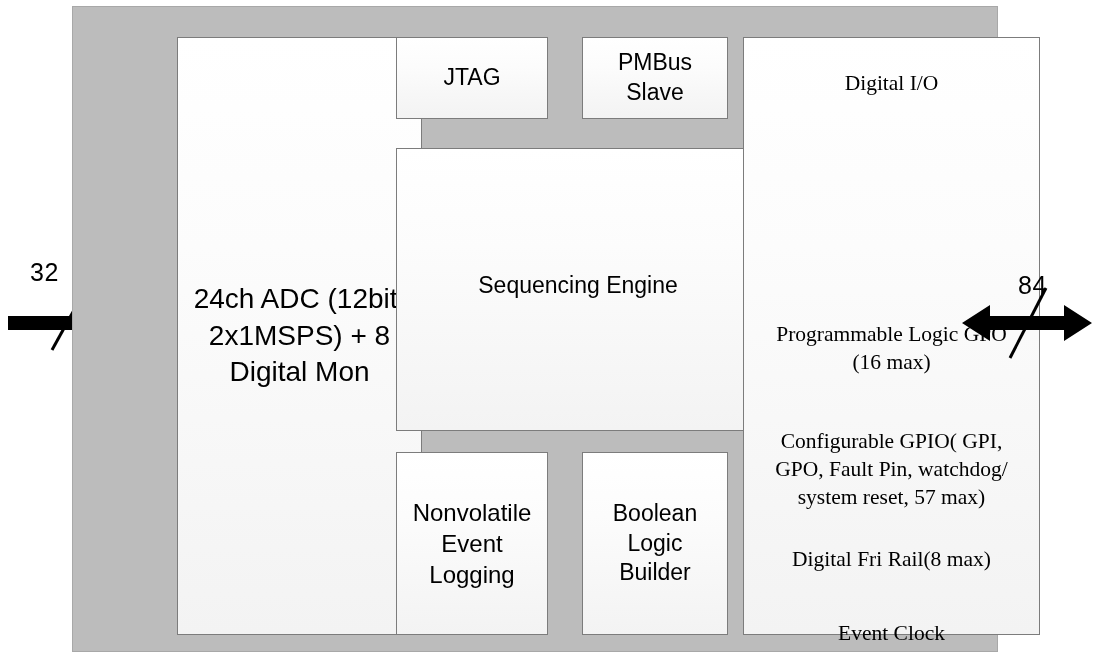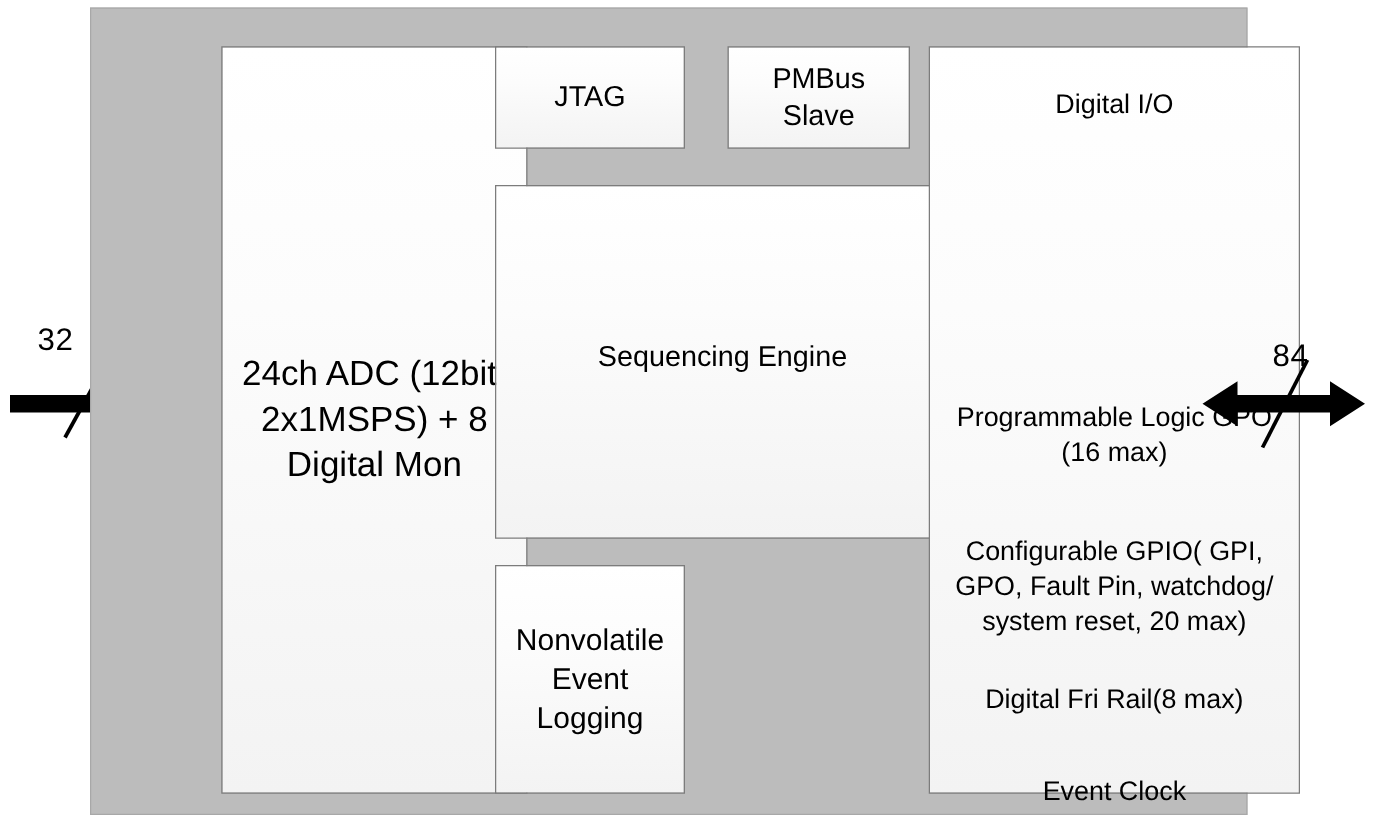--- a/index.html
+++ b/index.html
@@ -95,20 +95,21 @@
     left: 670px; top: 30px;
     width: 297px; height: 598px;
     display: block;
     padding: 0;
     font-size: 21.5px;
   }
   #blk-dio .dio-inner {
     position: relative;
     width: 100%;
     height: 100%;
+    font-family: Liberation Serif, serif;
   }
   .dio-row {
     position: absolute;
     left: 0;
     width: 100%;
     text-align: center;
     line-height: 1.30;
     white-space: pre-line;
     font-size: 21.5px;
   }
@@ -186,29 +187,34 @@
     <div class="block" id="blk-seq">
       <span class="label">Sequencing Engine</span>
     </div>
 
     <div class="block" id="blk-nvlog">
       <span class="label">Nonvolatile
 Event
 Logging</span>
     </div>
 
+    <div class="block" id="blk-bool">
+      <span class="label">Boolean
+Logic
+Builder</span>
+    </div>
 
     <div class="block" id="blk-dio">
       <div class="dio-inner">
         <div class="dio-row" id="dio-r0">Digital I/O</div>
         <div class="dio-row" id="dio-r3">Programmable Logic  GPO
 (16 max)</div>
         <div class="dio-row" id="dio-r4">Configurable GPIO( GPI,
 GPO, Fault Pin, watchdog/
-system reset,  20 max)</div>
+system reset,  57 max)</div>
         <div class="dio-row" id="dio-r5">Digital Fri Rail(8 max)</div>
         <div class="dio-row" id="dio-r6">Event Clock</div>
       </div>
     </div>
 
   </div>
 
   <div class="bus-count" id="bus-count-right">84</div>
 
   <svg class="arrow-svg" id="arrow-right-group" viewBox="0 0 130 130">

